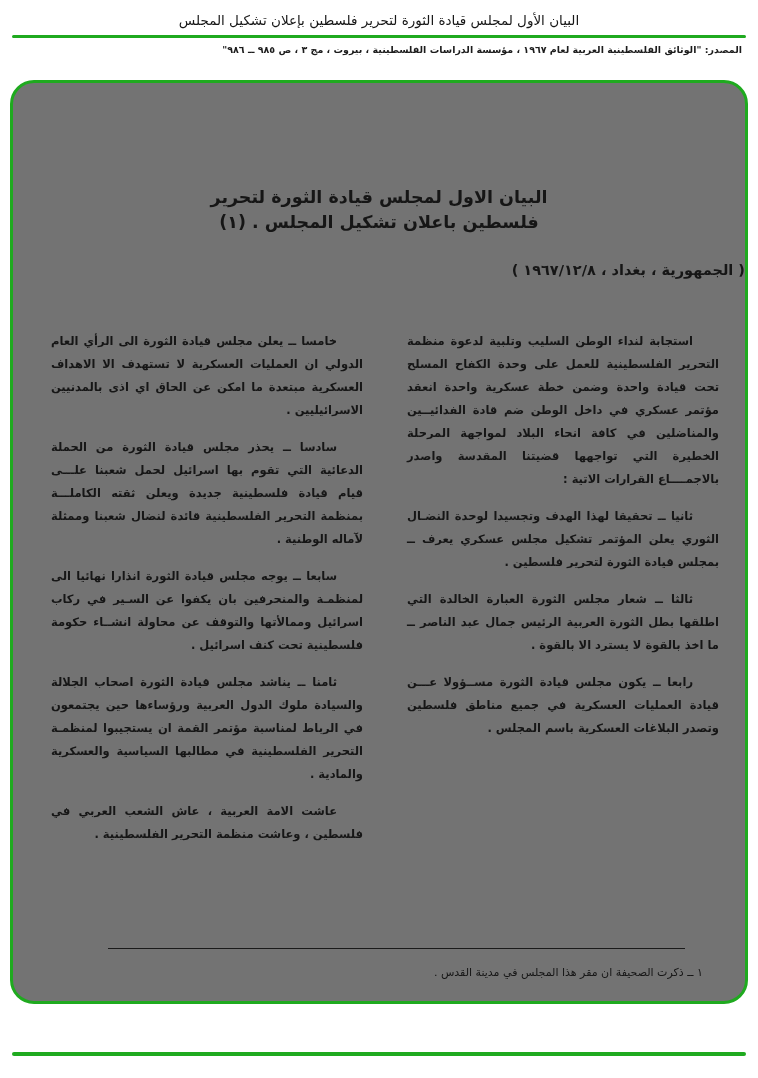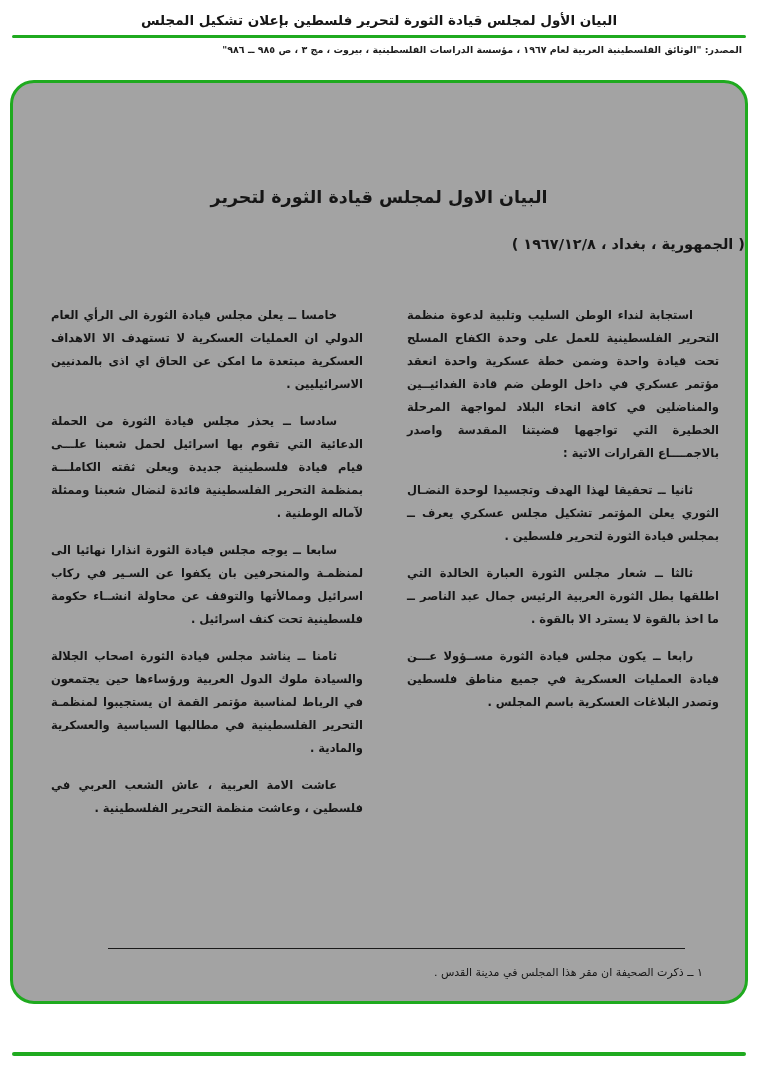--- a/index.html
+++ b/index.html
@@ -11,21 +11,21 @@
     width:758px;height:1078px;
     background:#ffffff;
     font-family:"DejaVu Sans", sans-serif;
     color:var(--ink);
     position:relative;
     overflow:hidden;
   }
   .header-title{
     direction:rtl;
     text-align:center;
-    font-weight:bold;
+    font-weight:normal;
     font-size:13.5px;
     padding-top:12px;
     letter-spacing:0;
   }
   .green-rule{
     border-top:3px solid var(--green);
     margin:7px 12px 0 12px;
     border-radius:2px;
   }
   .source{
@@ -35,21 +35,21 @@
     font-weight:bold;
     margin:6px 16px 0 16px;
     color:#1c1c1c;
   }
   .doc-frame{
     position:absolute;
     left:10px;right:10px;
     top:80px;height:918px;
     border:3.5px solid var(--green);
     border-radius:24px;
-    background:#a3a3a3;
+    background:#737373;
   }
   .doc-title{
     direction:rtl;
     text-align:center;
     font-weight:bold;
     font-size:17.5px;
     line-height:1.45;
     margin-top:102px;
   }
   .doc-subtitle{
@@ -109,20 +109,21 @@
   <div class="header-title" dir="rtl">البيان الأول لمجلس قيادة الثورة لتحرير فلسطين بإعلان تشكيل المجلس</div>
 
   <div class="green-rule"></div>
 
   <div class="source" dir="rtl">المصدر: "الوثائق الفلسطينية العربية لعام ١٩٦٧ ، مؤسسة الدراسات الفلسطينية ، بيروت ، مج ٣ ، ص ٩٨٥ ــ ٩٨٦"</div>
 
   <div class="doc-frame">
 
     <div class="doc-title" dir="rtl">
       <div>البيان الاول لمجلس قيادة الثورة لتحرير</div>
+      <div>فلسطين باعلان تشكيل المجلس . (١)</div>
     </div>
 
     <div class="doc-subtitle" dir="rtl">( الجمهورية ، بغداد ، ١٩٦٧/١٢/٨ )</div>
 
     <div class="columns">
 
       <div class="col">
         <p>استجابة لنداء الوطن السليب وتلبية لدعوة منظمة التحرير الفلسطينية للعمل على وحدة الكفاح المسلح تحت قيادة واحدة وضمن خطة عسكرية واحدة انعقد مؤتمر عسكري في داخل الوطن ضم قادة الفدائيــين والمناضلين في كافة انحاء البلاد لمواجهة المرحلة الخطيرة التي تواجهها قضيتنا المقدسة واصدر بالاجمــــاع القرارات الاتية :</p>
         <p>ثانيا ــ تحقيقا لهذا الهدف وتجسيدا لوحدة النضـال الثوري يعلن المؤتمر تشكيل مجلس عسكري يعرف ــ بمجلس قيادة الثورة لتحرير فلسطين .</p>
         <p>ثالثا ــ شعار مجلس الثورة العبارة الخالدة التي اطلقها بطل الثورة العربية الرئيس جمال عبد الناصر ــ ما اخذ بالقوة لا يسترد الا بالقوة .</p>

